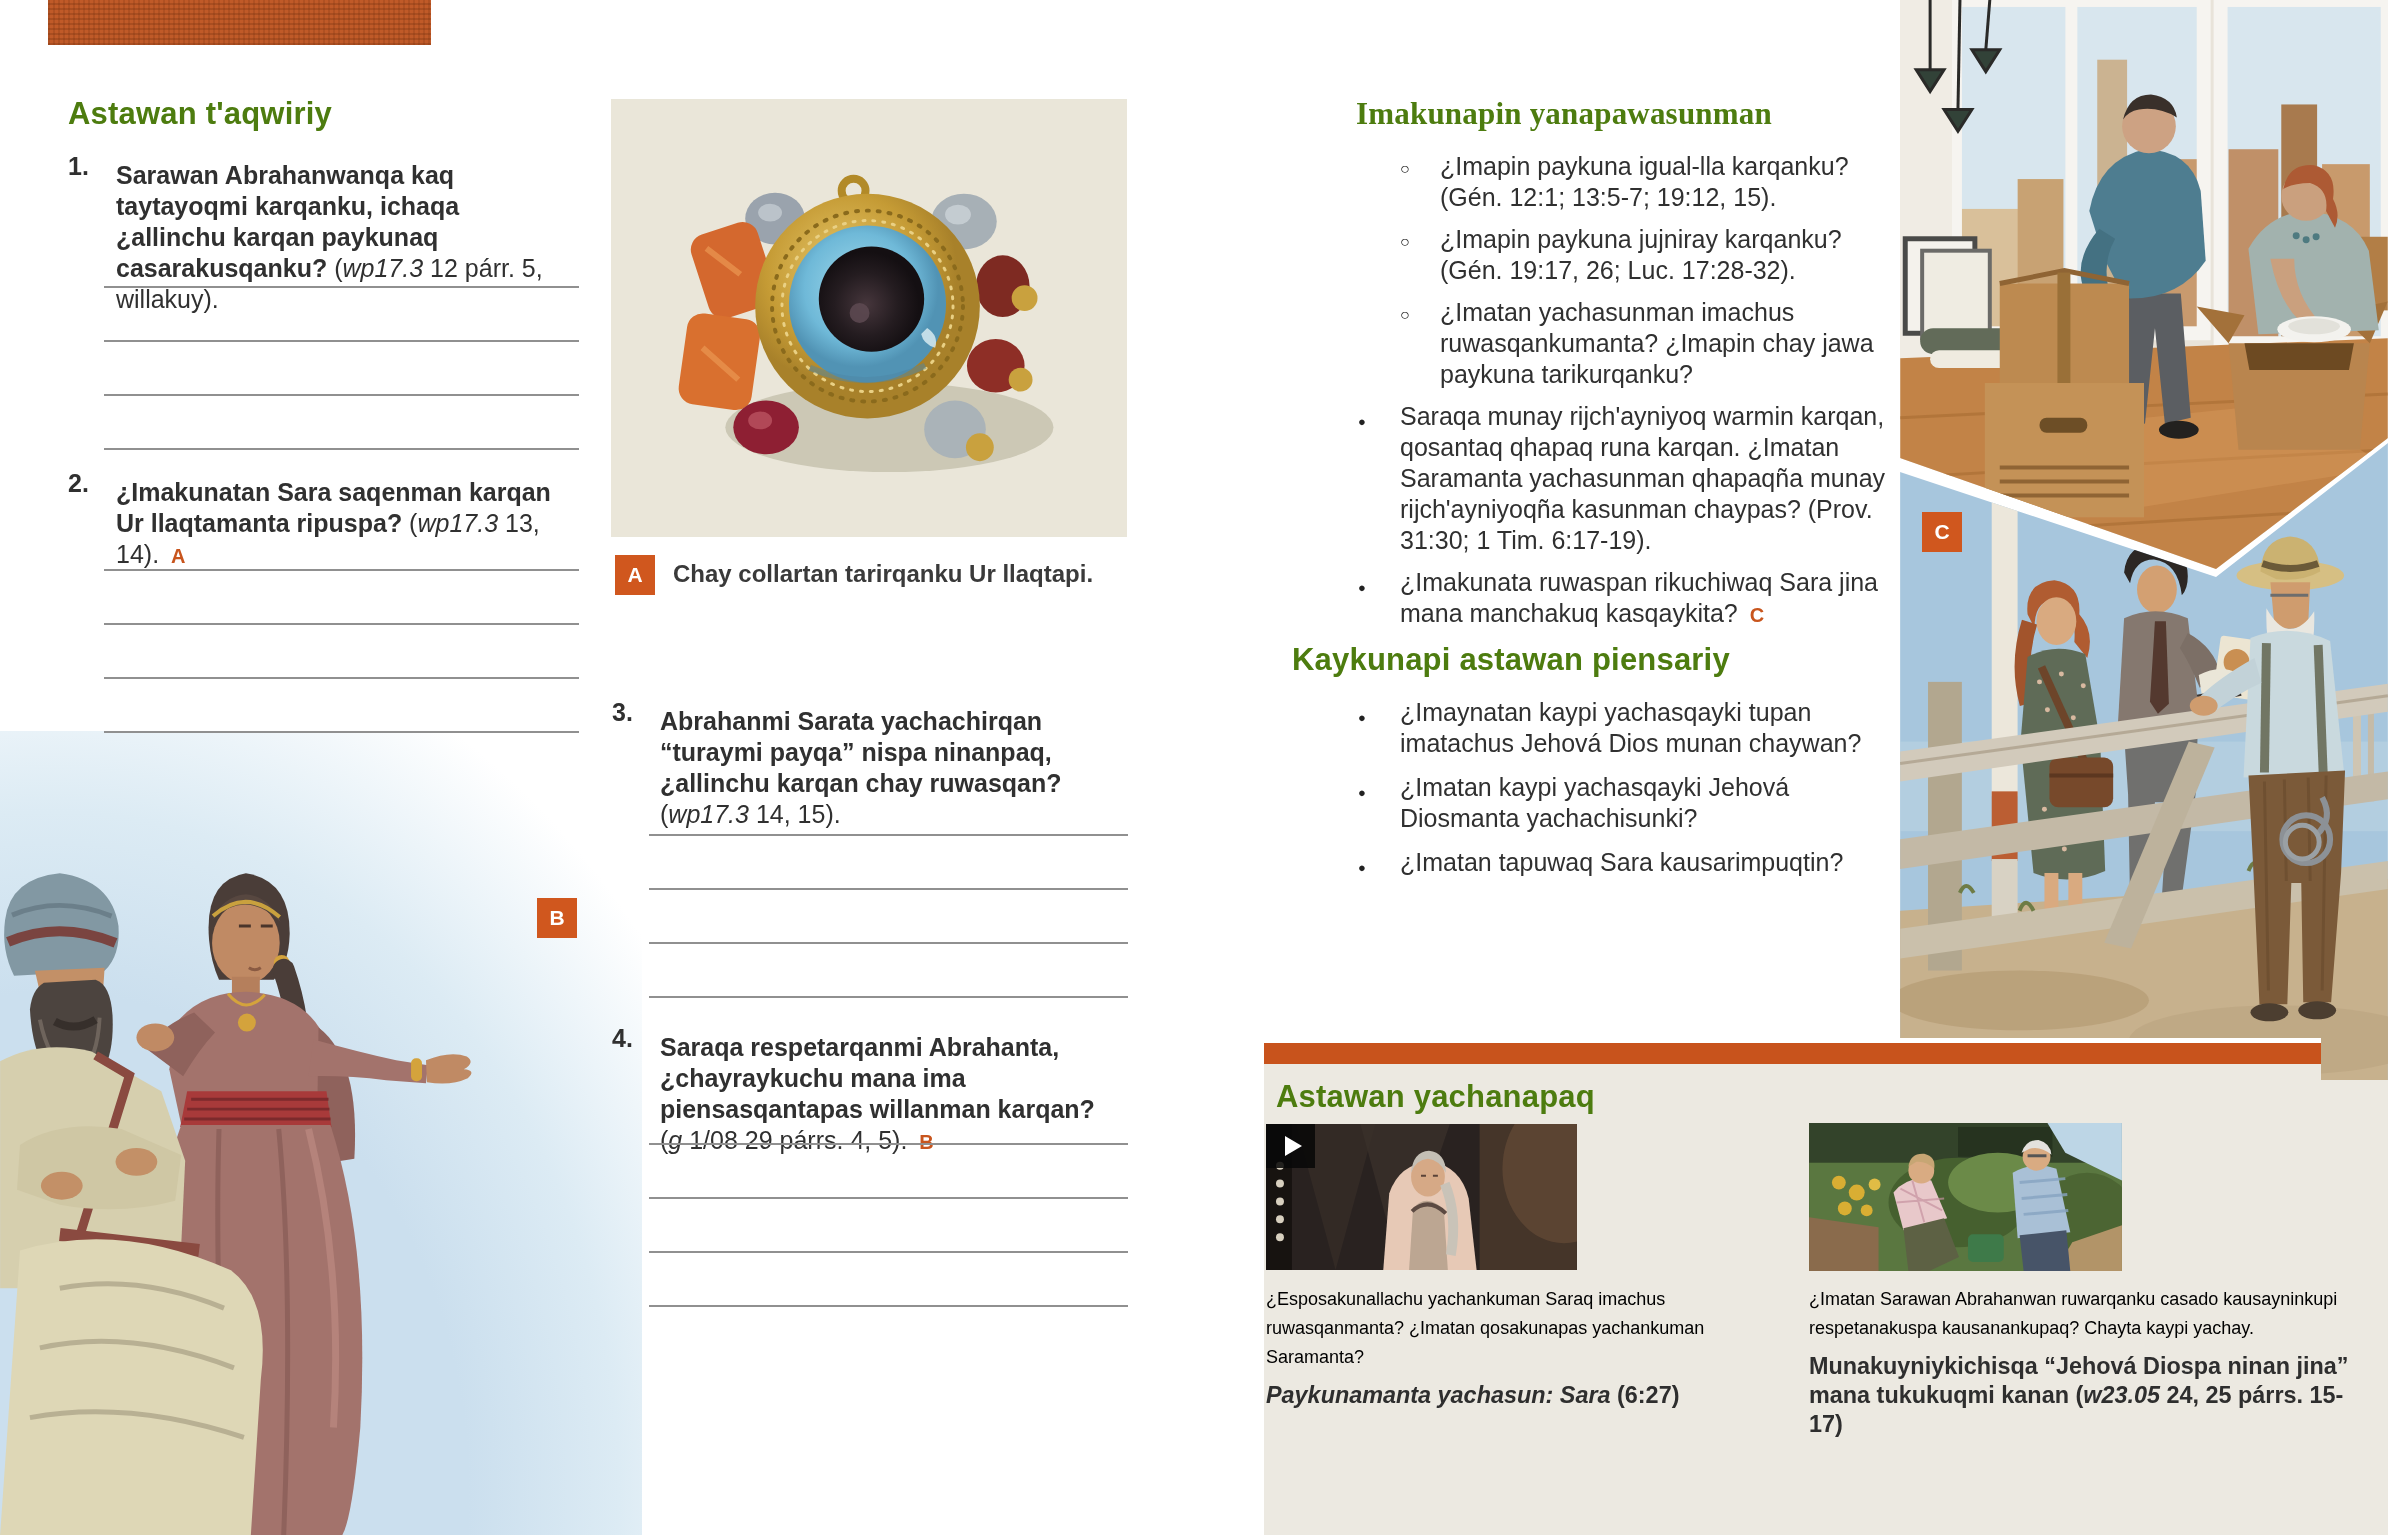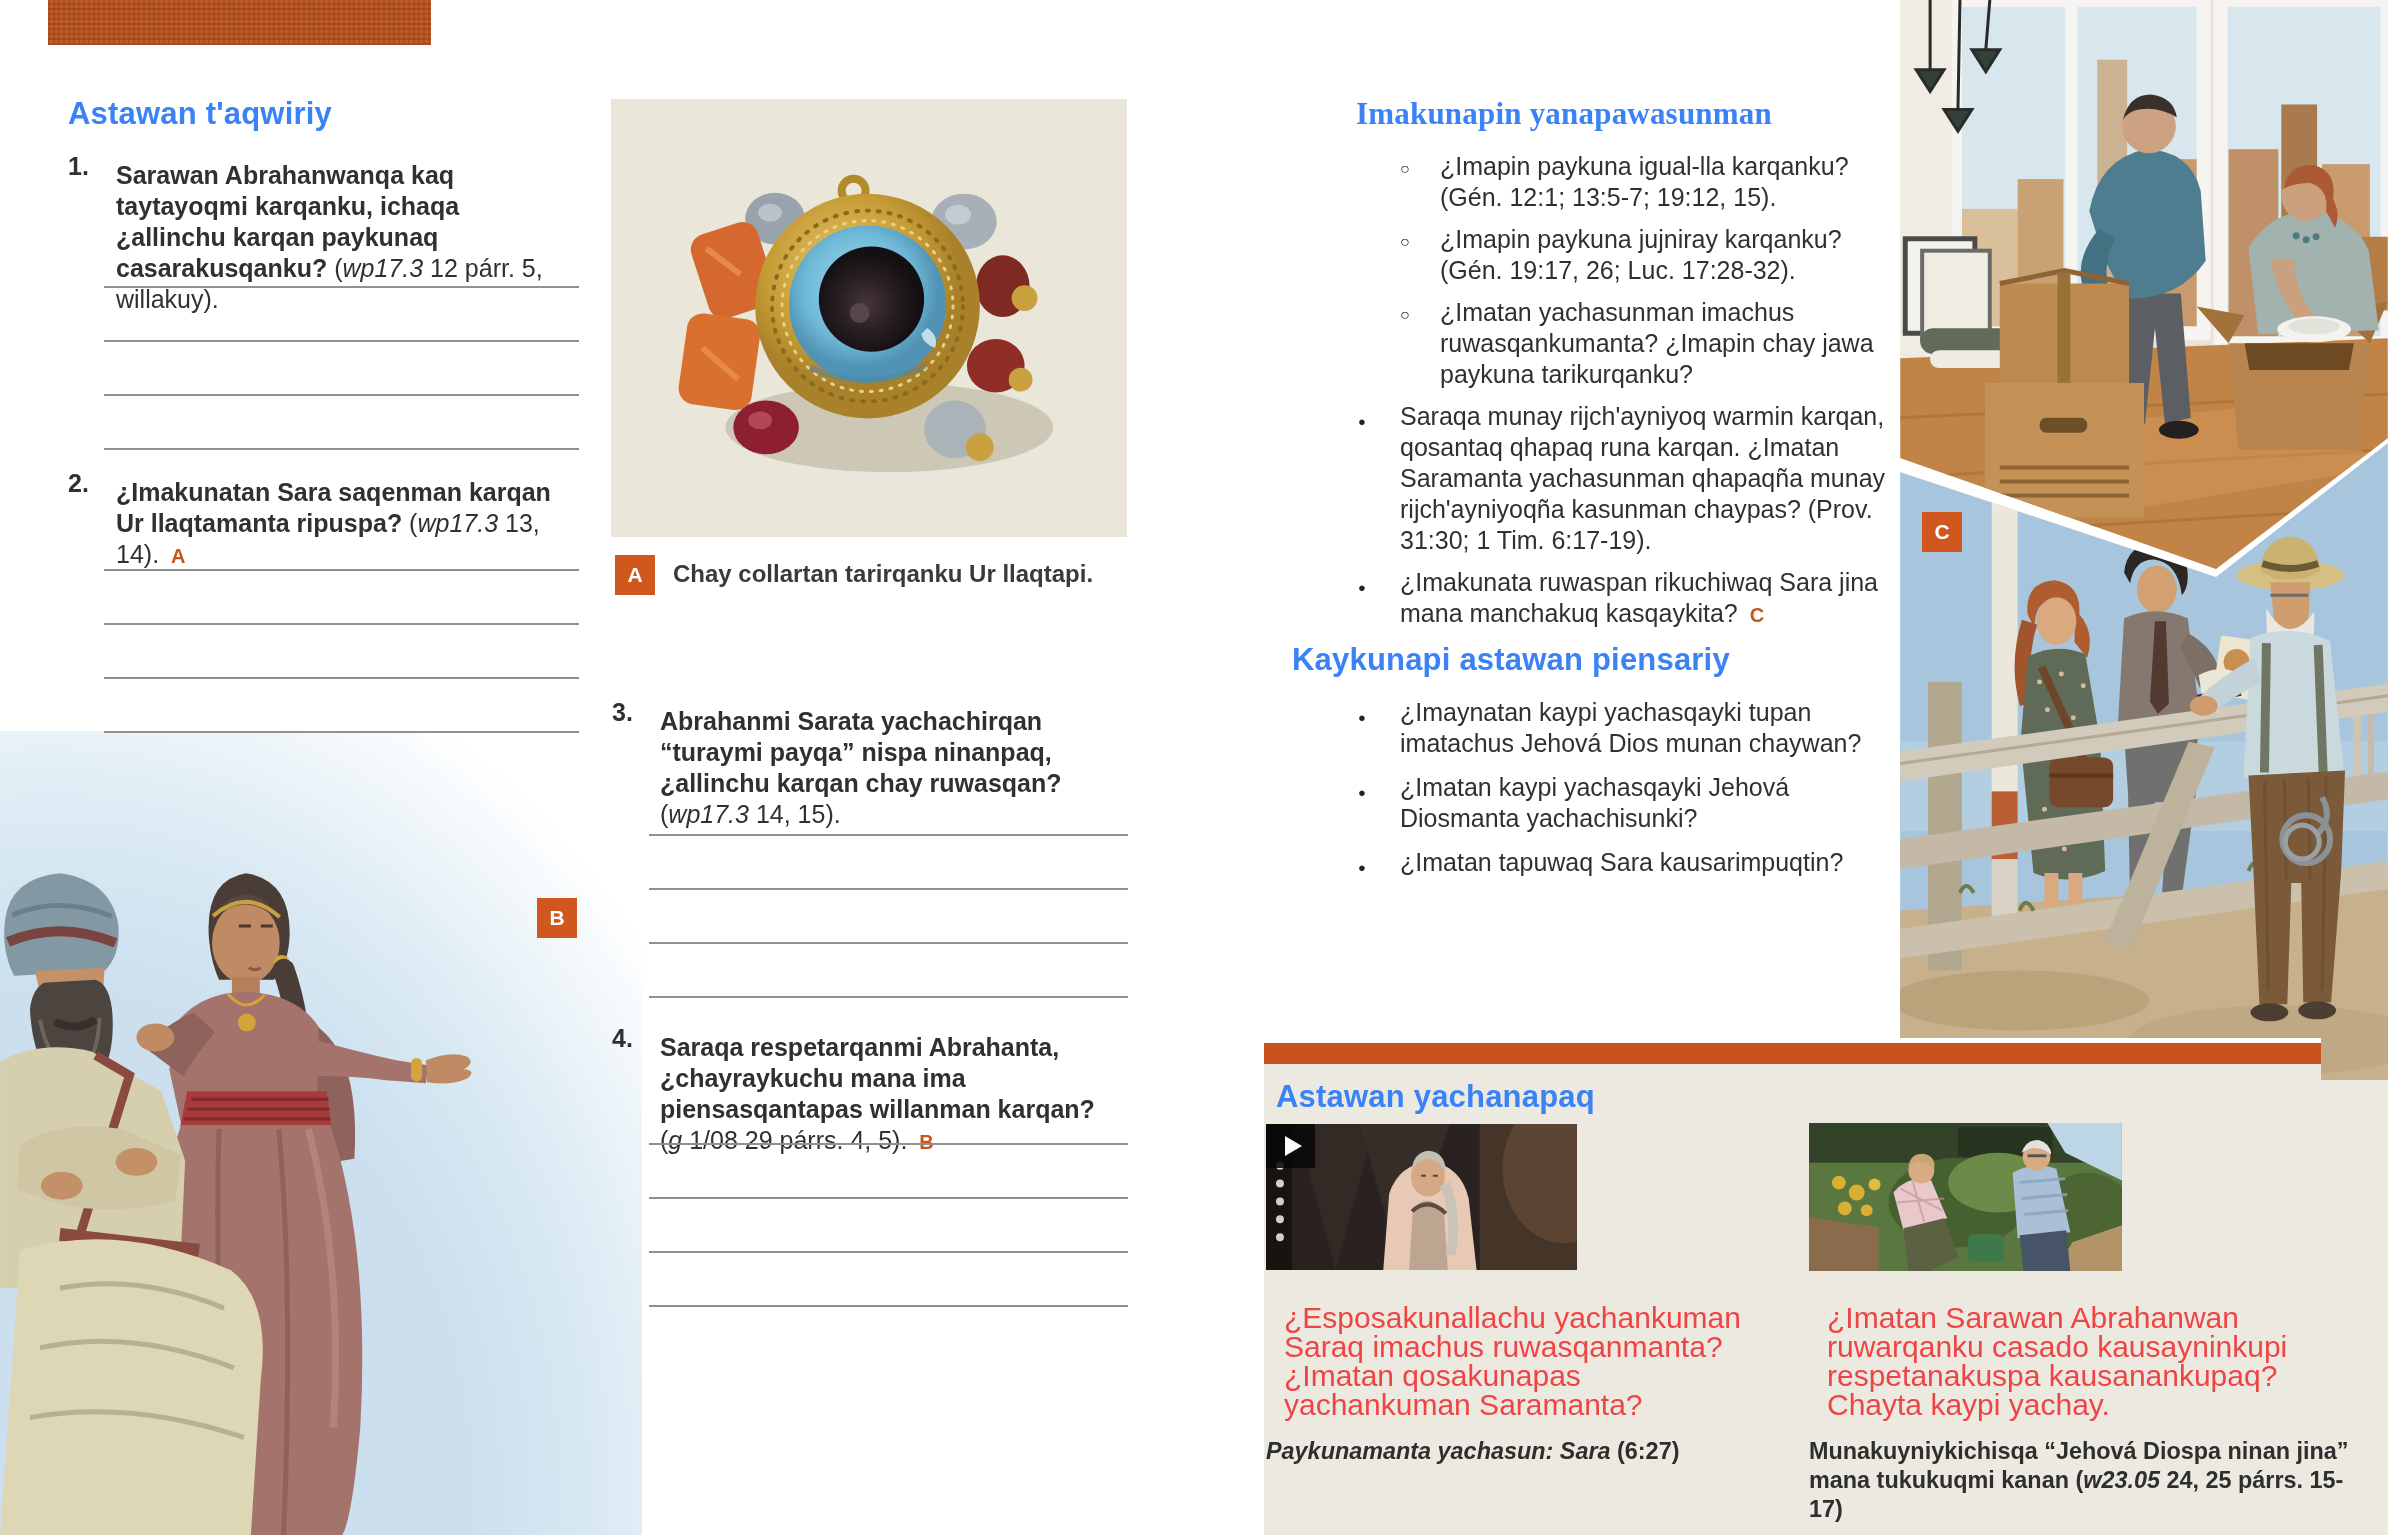--- a/index.html
+++ b/index.html
@@ -3,21 +3,21 @@
 <meta charset="utf-8">
 <style>
   html,body{margin:0;padding:0;background:#fff;}
   #root{position:relative;width:2388px;height:1535px;background:#ffffff;overflow:hidden;
         font-family:"Liberation Sans",sans-serif;color:#333;}
   .abs{position:absolute;}
   
   .band{left:48px;top:0;width:383px;height:45px;background-color:#c05a28;
         background-image:repeating-linear-gradient(0deg,rgba(110,45,12,.28) 0 2px,transparent 2px 5px),
                          repeating-linear-gradient(90deg,rgba(110,45,12,.20) 0 2px,transparent 2px 5px);}
-  .head{font-size:31px;font-weight:700;color:#3b82f6;letter-spacing:0.2px;white-space:nowrap;}
+  .head{font-size:31px;font-weight:700;color:#4d7c0f;letter-spacing:0.2px;white-space:nowrap;}
   
   .q{display:flex;gap:13px;}
   .qnum{font-weight:700;font-size:25px;line-height:31px;width:26px;flex:none;color:#303030;}
   .qtext{margin:9px;font-size:25px;line-height:31px;font-weight:700;color:#303030;}
   .qtext .ref{font-weight:400;}
   .ref i{font-style:italic;}
   .marker{color:#c8551d;font-weight:700;font-size:20px;margin-left:12px;}
   .lines .ln{height:52px;border-bottom:2px solid #909090;}
   
   .flabel{width:40px;height:40px;background:#d0571e;color:#fff;font-weight:700;font-size:21px;
@@ -29,21 +29,21 @@
   .bi::before{content:"●";position:absolute;left:2px;top:5px;font-size:13px;color:#222;}
   .sbi{position:relative;margin-left:44px;padding-left:40px;margin-bottom:11px;}
   .sbi::before{content:"○";position:absolute;left:0;top:2px;font-size:16px;color:#222;}
   
   .panel{left:1264px;top:1043px;width:1124px;height:493px;background:#ece9e1;}
   .bar{left:1264px;top:1043px;width:1058px;height:21px;background:#c8531c;}
   .thumb{overflow:hidden;background:#222;}
   .play{position:absolute;left:0;top:0;width:49px;height:44px;background:rgba(8,8,8,.88);
         display:flex;align-items:center;justify-content:center;}
   .tri{width:0;height:0;border-left:17px solid #fff;border-top:10px solid transparent;border-bottom:10px solid transparent;margin-left:5px;}
-  .vcap{font-size:30px;line-height:29px;color:#ef4444;margin:18px;}
+  .vcap{font-size:18px;line-height:29px;color:#000000;margin:0;}
   .vtitle{font-size:23.4px;line-height:29px;margin:9px 0 0 0;font-weight:700;color:#2e2e2e;}
   .vtitle .it{font-style:italic;}
   .photo{overflow:hidden;}
   
   .illus{left:0;top:731px;width:642px;height:804px;
          background:radial-gradient(130% 125% at 8% 95%, #cbdfee 0 50%, #dcebf4 68%, rgba(255,255,255,0) 90%);}
   .figwrap{background:#eae6d9;}
 </style>
 </head>
 <body>

